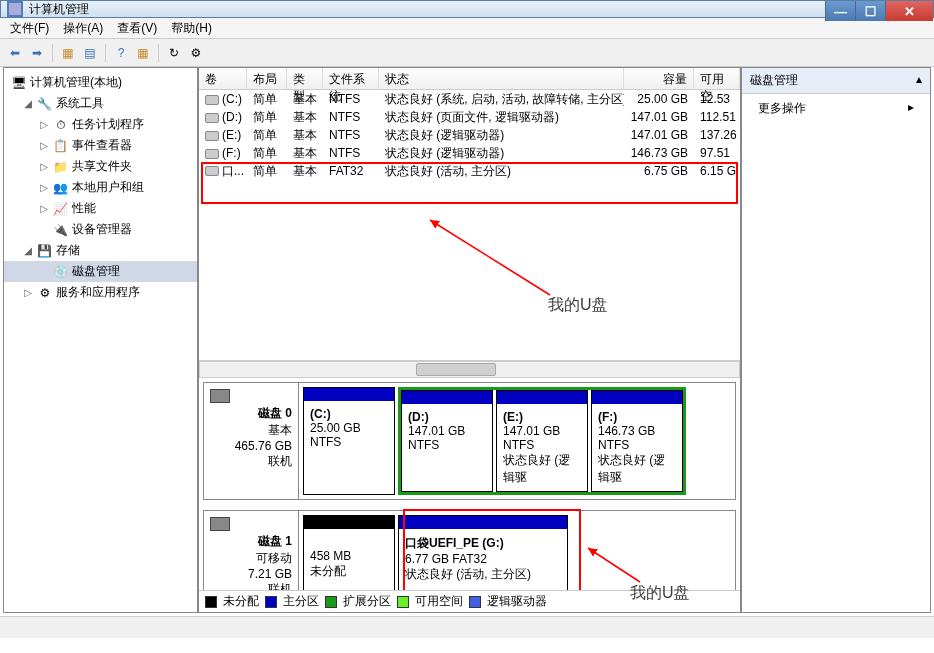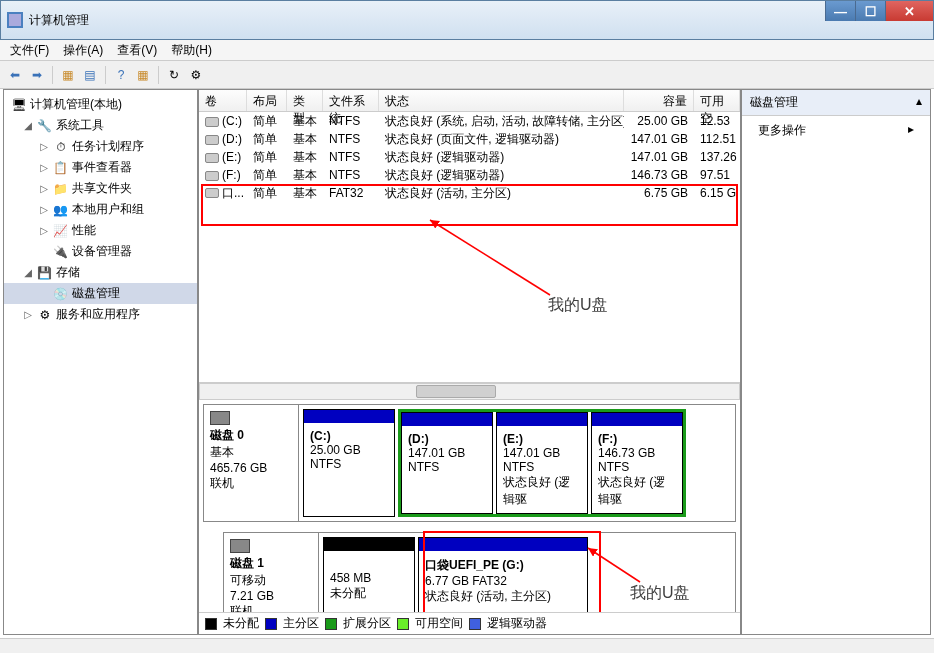--- a/index.html
+++ b/index.html
@@ -1,19 +1,19 @@
 <!DOCTYPE html>
 <html><head>
 <meta charset="utf-8">
 <style>
 * { box-sizing: border-box; margin: 0; padding: 0; font-family: "Microsoft YaHei", "SimSun", sans-serif; font-size: 12px; }
 body { background: #fff; width: 934px; height: 653px; overflow: hidden; position: relative; }
 
 
-.titlebar { height: 40px; background: linear-gradient(#e8f0f8, #d0e0f0); display: flex; align-items: center; padding-left: 6px; border: 1px solid #5a7ea0; position: relative; }
+.titlebar { height: 18px; background: linear-gradient(#e8f0f8, #d0e0f0); display: flex; align-items: center; padding-left: 6px; border: 1px solid #5a7ea0; position: relative; }
 .titlebar .icon { width: 16px; height: 16px; background: #4a80c0; margin-right: 6px; position: relative; }
 .titlebar .icon::after { content: ''; position: absolute; inset: 2px; background: #aad; }
 .titlebar .title { color: #000; }
 .win-btns { position: absolute; right: 0; top: 0; display: flex; }
 .win-btn { width: 30px; height: 20px; display: flex; align-items: center; justify-content: center; color: #fff; font-weight: bold; font-size: 13px; border-left: 1px solid #4a6a90; }
 .min-btn, .max-btn { background: linear-gradient(#6a9ad0, #4a7ab0); }
 .close-btn { width: 48px; background: linear-gradient(#e06560, #c83a32); }
 
 
 .menubar { height: 21px; background: #f5f5f5; display: flex; align-items: center; padding-left: 10px; gap: 14px; border-bottom: 1px solid #ccc; }
@@ -47,21 +47,21 @@
 .vol-row > div { padding: 0 6px; overflow: hidden; white-space: nowrap; }
 .c-vol { width: 48px; } .c-layout { width: 40px; } .c-type { width: 36px; } .c-fs { width: 56px; } .c-status { flex: 1; } .c-cap { width: 70px; text-align: right; } .c-free { width: 46px; text-align: left; }
 .vol-icon { width: 14px; height: 10px; background: #ccc; border: 1px solid #888; border-radius: 2px; display: inline-block; margin-right: 3px; vertical-align: middle; }
 
 .red-box-1 { position: absolute; border: 2px solid red; pointer-events: none; }
 .green-box { border: 3px solid #1a9a1a; }
 
 
 .disk-area { flex: 1; overflow: auto; padding: 4px; background: #fff; position: relative; }
 .disk-row { display: flex; margin-bottom: 10px; border: 1px solid #888; }
-.disk-label { width: 95px; padding: 6px; border-right: 1px solid #888; }
+.disk-label { width: 95px; padding: 6px; border-right: 1px solid #888; text-align: right; }
 .disk-label .dname { font-weight: bold; }
 .disk-parts { flex: 1; display: flex; padding: 4px; gap: 3px; }
 .part { border: 1px solid #000; padding: 5px 6px; font-size: 11px; position: relative; }
 .part .bar { position: absolute; top: 0; left: 0; right: 0; height: 13px; background: #0000c0; }
 .part .txt { margin-top: 14px; }
 .part .pname { font-weight: bold; }
 
 .scrollbar-h { height: 17px; background: #f0f0f0; border: 1px solid #ccc; position: relative; }
 .scrollbar-h .thumb { position: absolute; left: 40%; width: 80px; top: 1px; bottom: 1px; background: #d0d0d0; border: 1px solid #aaa; border-radius: 2px; }
 
@@ -279,21 +279,21 @@
                 <div class="txt">
                   <div class="pname">(F:)</div>
                   <div>146.73 GB NTFS</div>
                   <div>状态良好 (逻辑驱</div>
                 </div>
               </div>
           </div>
         </div>
       </div>
 
-      <div class="disk-row" style="position:relative;margin-left:20px;">
+      <div class="disk-row" style="position:relative;">
         <div class="disk-label">
           <div style="width:20px;height:14px;background:#888;border:1px solid #444;margin-bottom:2px;"></div>
           <div class="dname">磁盘 1</div>
           <div>可移动</div>
           <div>7.21 GB</div>
           <div>联机</div>
         </div>
         <div class="disk-parts">
           <div class="part" style="width:92px;">
               <div class="bar" style="background:#000;"></div>

